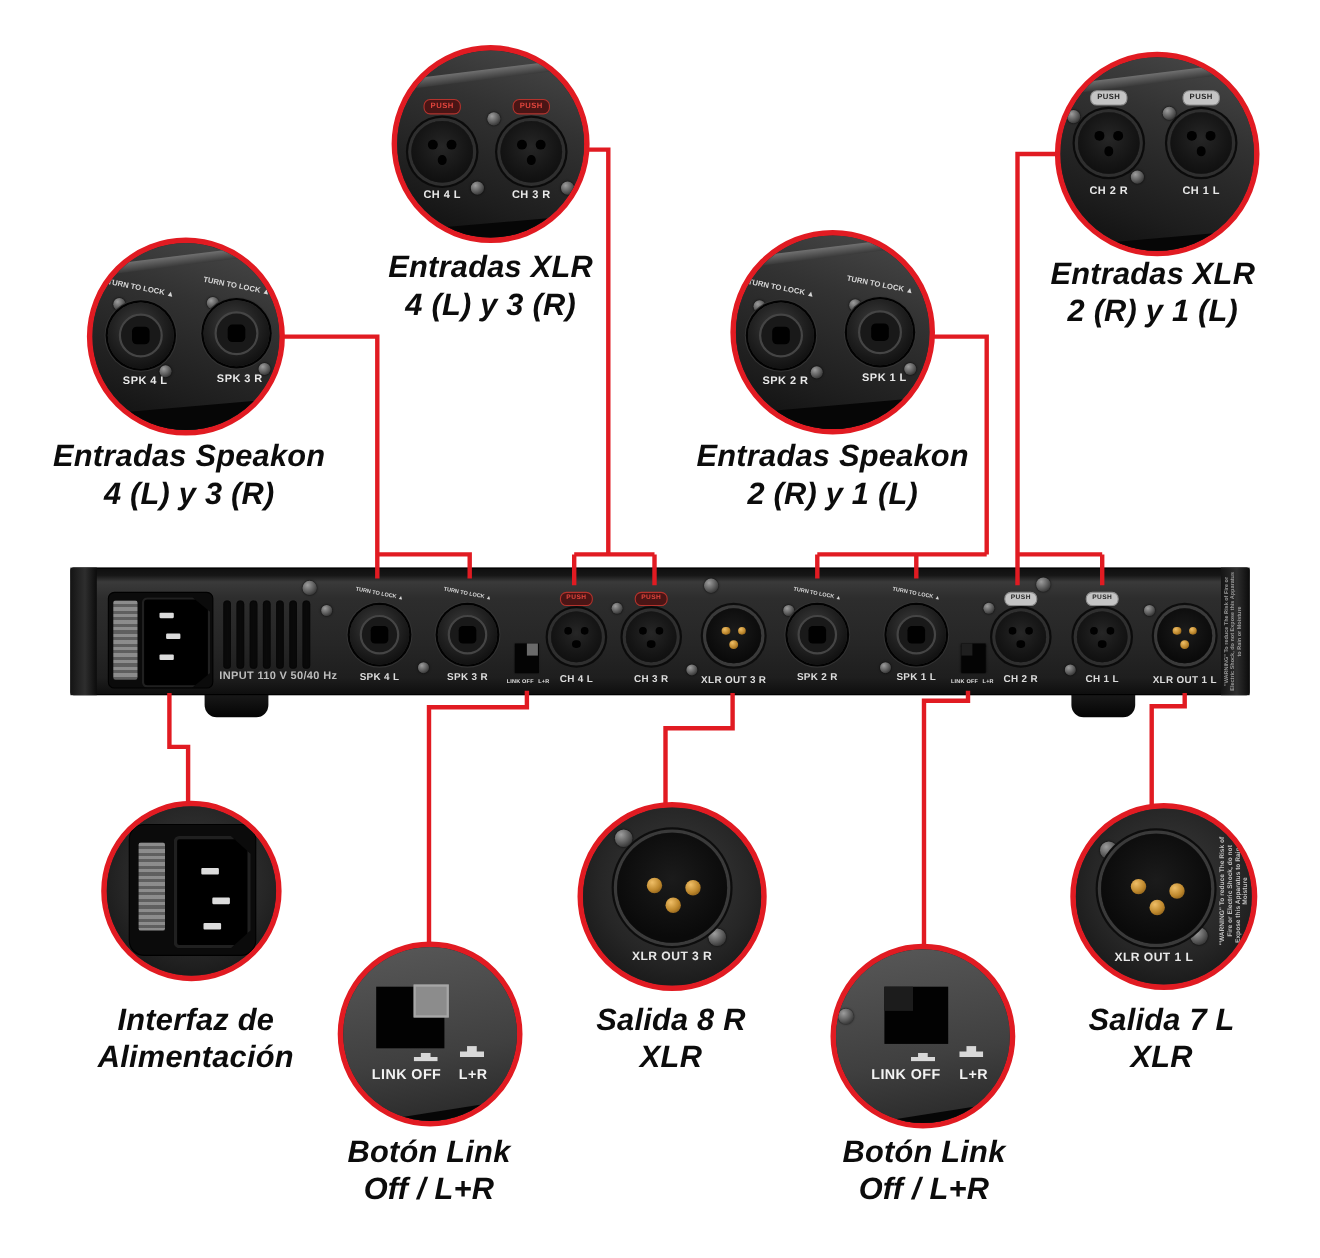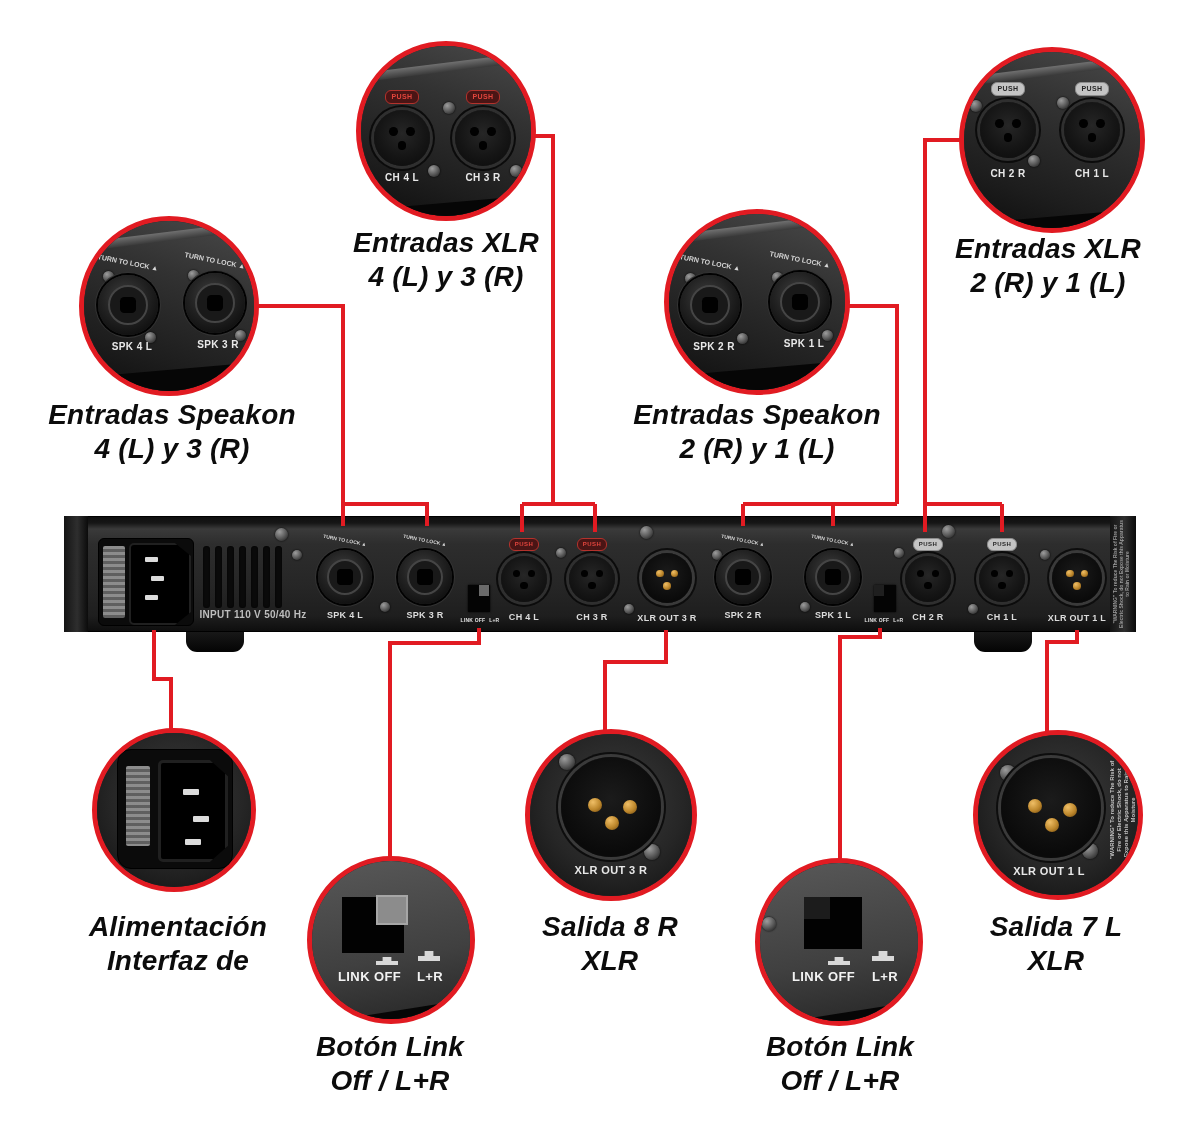--- a/index.html
+++ b/index.html
@@ -398,22 +398,22 @@
   </div>
   <div class="cap" style="left:757px;top:398px;">
     <div>Entradas Speakon</div>
     <div>2 (R) y 1 (L)</div>
   </div>
   <div class="cap" style="left:1048px;top:232px;">
     <div>Entradas XLR</div>
     <div>2 (R) y 1 (L)</div>
   </div>
   <div class="cap" style="left:178px;top:910px;">
+    <div>Interfaz de</div>
     <div>Alimentación</div>
-    <div>Interfaz de</div>
   </div>
   <div class="cap" style="left:390px;top:1030px;">
     <div>Botón Link</div>
     <div>Off / L+R</div>
   </div>
   <div class="cap" style="left:610px;top:910px;">
     <div>Salida 8 R</div>
     <div>XLR</div>
   </div>
   <div class="cap" style="left:840px;top:1030px;">

